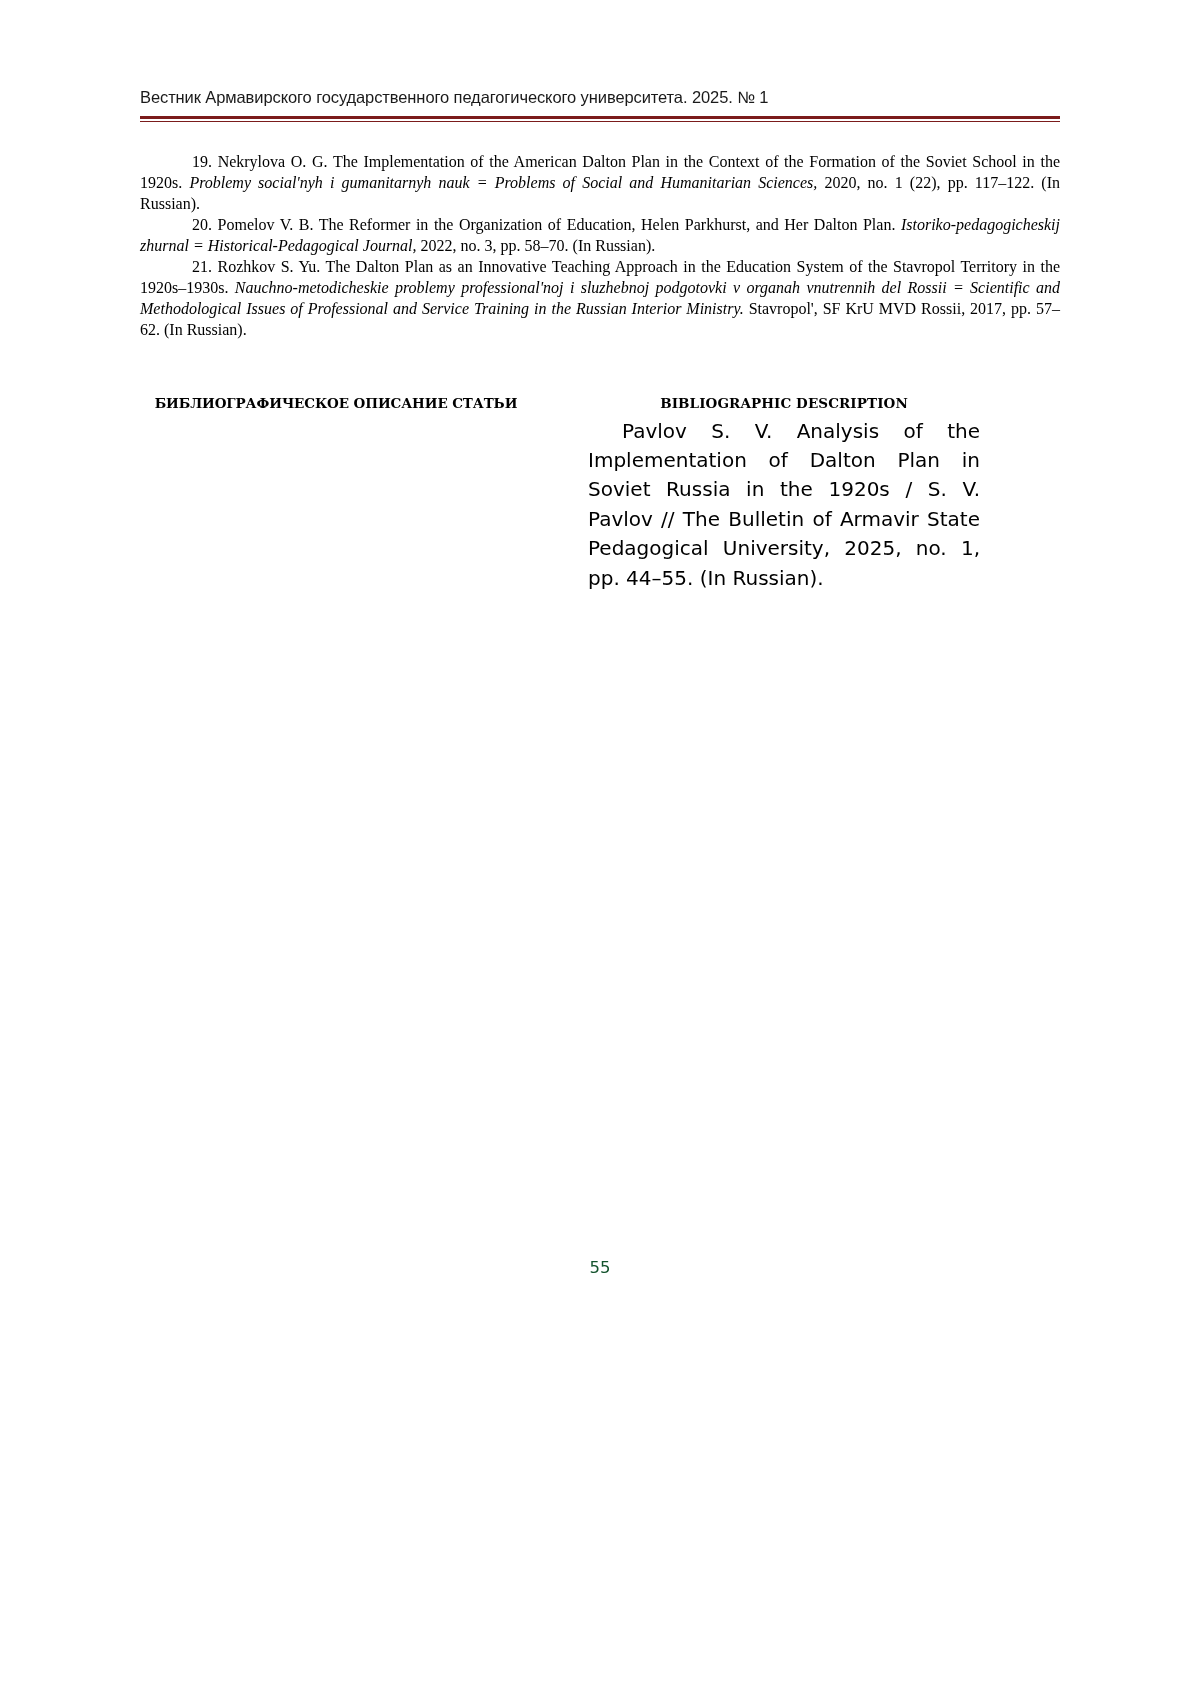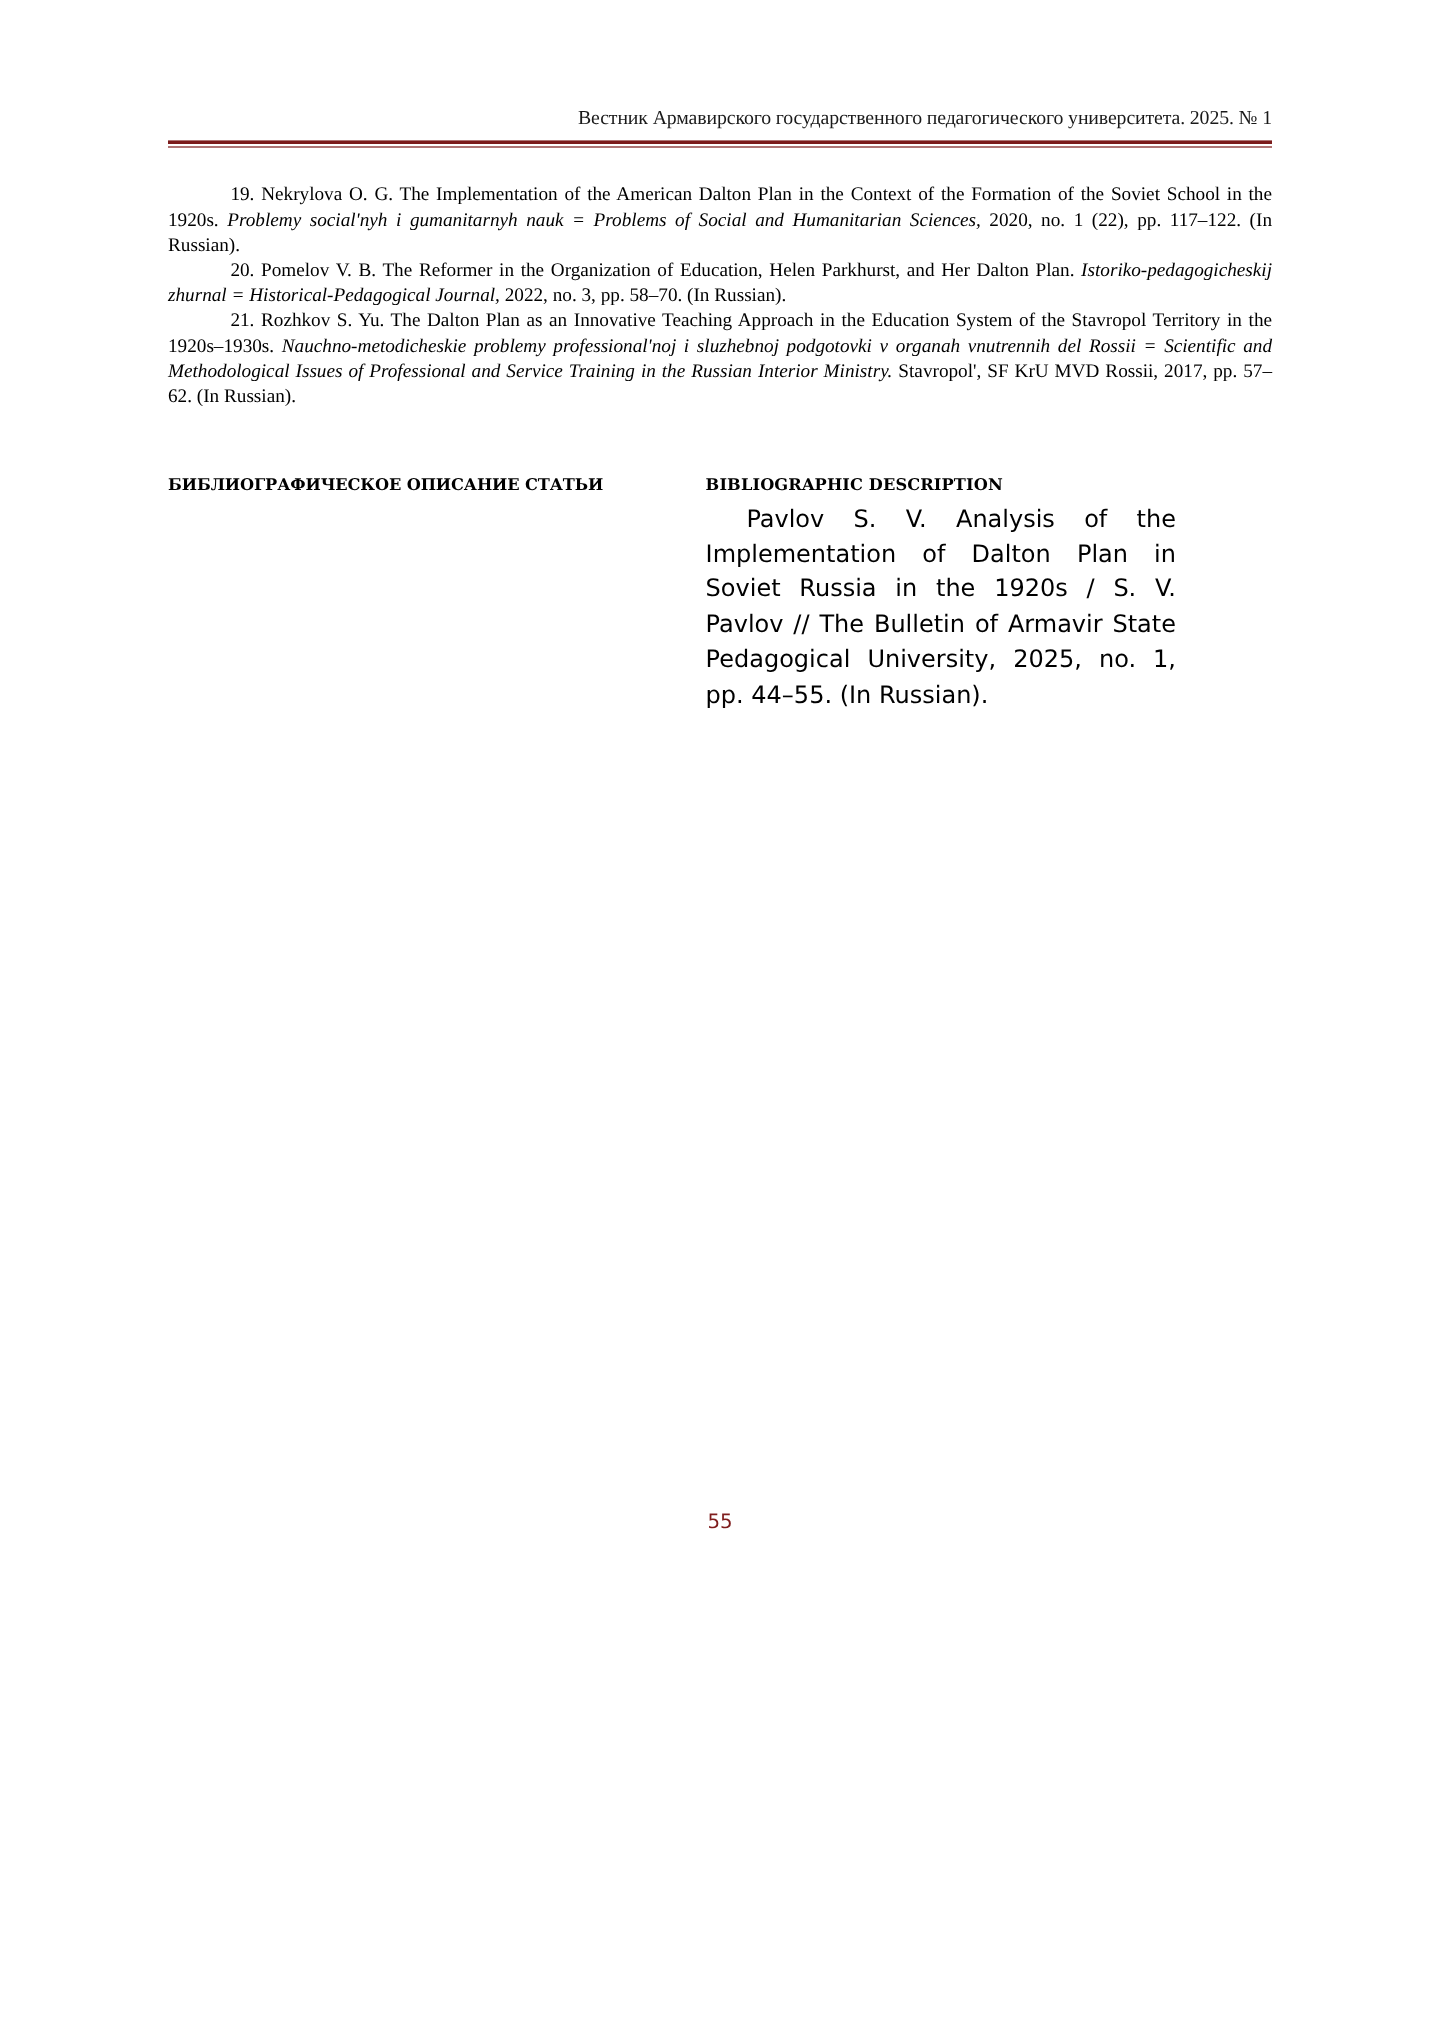--- a/index.html
+++ b/index.html
@@ -20,24 +20,24 @@
   .content {
     position: absolute;
     left: 140px;
     top: 0;
     width: 920px;
   }
 
   
   .running-head {
     padding-top: 88px;
-    font-family: Liberation Serif, serif;
+    font-family: Liberation Sans, sans-serif;
     font-size: 16.5px;
     letter-spacing: -0.1px;
-    text-align: right;
+    text-align: left;
     color: #1a1a1a;
   }
   .head-rule-wrap {
     margin-top: 9px;
   }
   .rule-thick {
     height: 3px;
     background: #7b1b1b;
     width: 100%;
   }
@@ -73,20 +73,21 @@
   .biblio-col {
     width: 392px;
   }
   .biblio-col.ru { width: 392px; }
   .biblio-col.en { width: 392px; }
 
   .biblio-title {
     font-family: "DejaVu Serif", serif;
     font-weight: bold;
     font-size: 13.5px;
+    text-align: center;
     letter-spacing: -0.1px;
     margin-bottom: 6px;
   }
   .biblio-title.en {
     letter-spacing: 0.1px;
   }
   .biblio-body {
     font-family: "DejaVu Serif", serif;
     font-size: 16.5px;
     line-height: 1.42;
@@ -102,21 +103,21 @@
 
   
   .page-number {
     position: absolute;
     left: 0;
     right: 0;
     top: 1258px;
     text-align: center;
     font-family: "DejaVu Sans", sans-serif;
     font-size: 16.5px;
-    color: #7f1d1d;
+    color: #14532d;
   }
 </style>
 </head>
 <body>
 
 <div class="page">
 
   <div class="content">
 
     <div class="running-head">Вестник Армавирского государственного педагогического университета. 2025. № 1</div>

